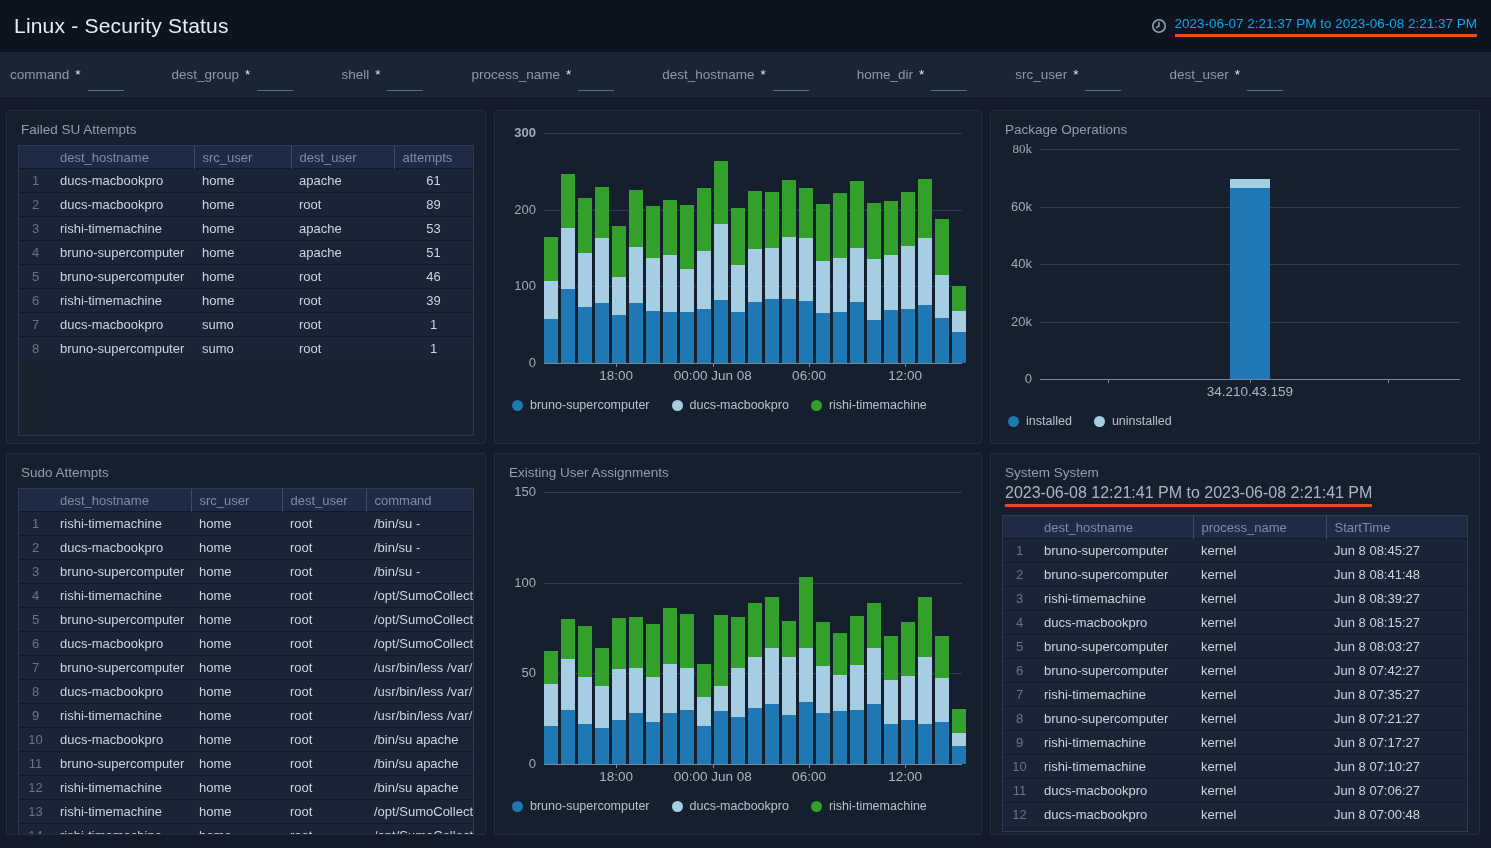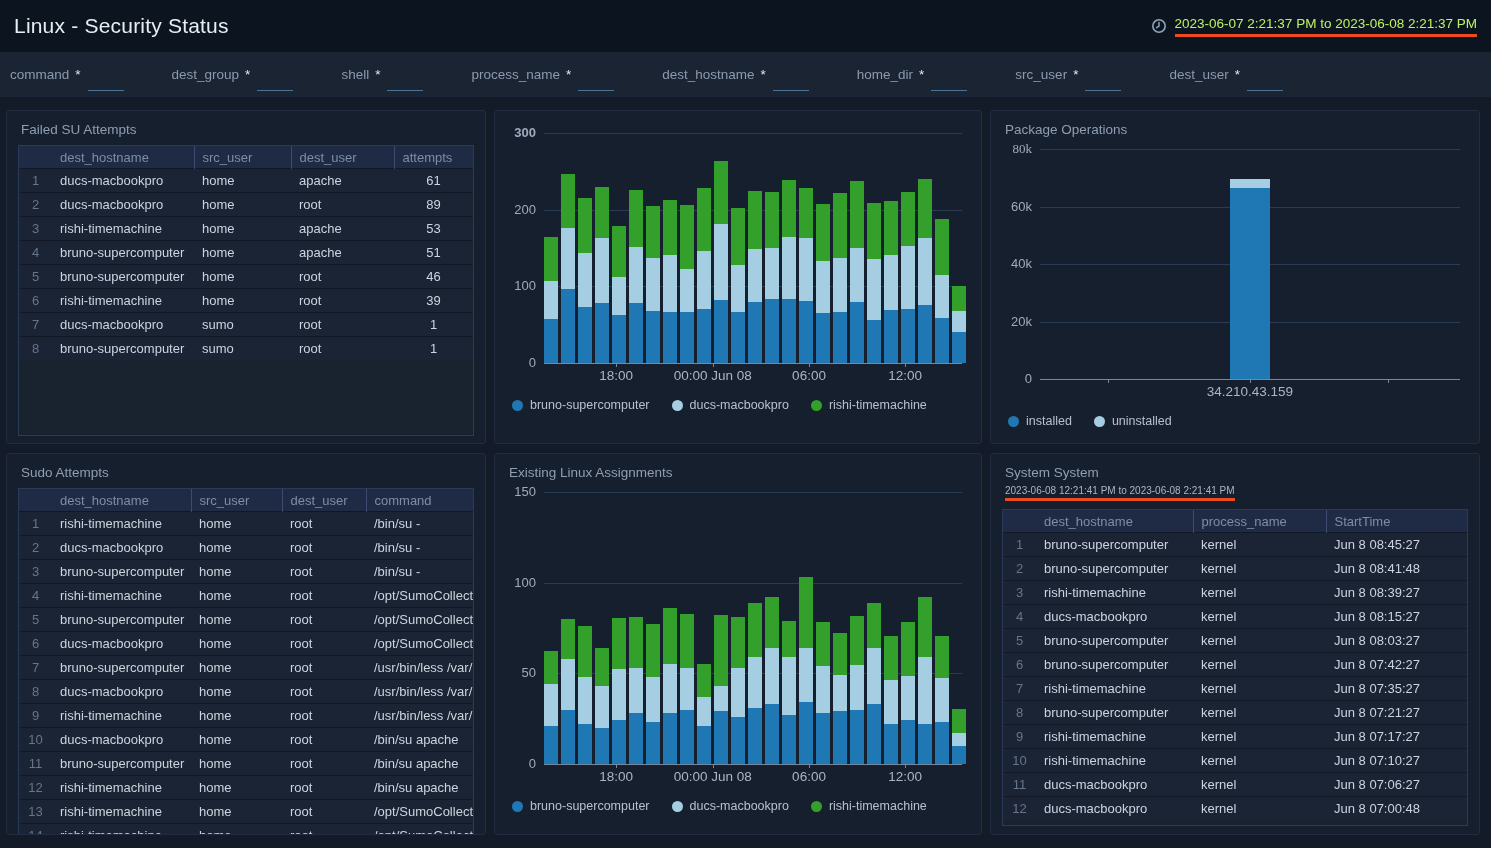--- a/index.html
+++ b/index.html
@@ -6,33 +6,33 @@
   body{
     width:1491px;height:848px;overflow:hidden;
     background:#131b29;
     font-family:"Liberation Sans", sans-serif;
     -webkit-font-smoothing:antialiased;
   }
   
   .header{height:52px;background:#0c1420;display:flex;align-items:center;justify-content:space-between;padding:0 14px;box-sizing:border-box;}
   .page-title{font-size:21px;color:#e8edf3;letter-spacing:.2px;}
   .time-range{display:flex;align-items:center;gap:8px;}
-  .time-text{font-size:13.5px;color:#bef264;border-bottom:3px solid #ed4b1d;padding-bottom:3px;cursor:pointer;}
+  .time-text{font-size:13.5px;color:#0ea5e9;border-bottom:3px solid #ed4b1d;padding-bottom:3px;cursor:pointer;}
   .clock-svg{display:block;}
   
   .filterbar{height:45px;background:#1a2433;display:flex;align-items:center;padding:0 10px;box-sizing:border-box;gap:48px;}
   .filter{display:flex;align-items:center;}
   .filter .flabel{font-size:13.5px;color:#8c9aae;}
   .filter .fstar{font-size:13.5px;color:#e2e9f1;margin-left:6px;}
   .filter .funder{width:36px;height:18px;border-bottom:1px solid #4d7396;margin-left:7px;margin-top:14px;}
   
   .grid{display:grid;grid-template-columns:480px 488px 490px;grid-template-rows:334px 382px;gap:9px 8px;padding:13px 7px 0 6px;}
   .panel{background:#161f2e;border:1px solid #212c40;border-radius:3px;padding:10px 11px;box-sizing:border-box;overflow:hidden;position:relative;}
   .panel-title{font-size:13.5px;color:#8f9eb1;margin:1px 0 0 3px;}
-  .panel-subtitle{font-size:10px;color:#a9b6c4;margin:4px 0 0 3px;display:inline-block;border-bottom:3px solid #ed4b1d;padding-bottom:2px;}
+  .panel-subtitle{font-size:16px;color:#a9b6c4;margin:4px 0 0 3px;display:inline-block;border-bottom:3px solid #ed4b1d;padding-bottom:2px;}
   
   .tablewrap{border:1px solid #2a3a58;background:#19222f;overflow:hidden;margin-top:8px;}
   .tbl{width:100%;border-collapse:collapse;table-layout:fixed;font-size:13px;}
   .tbl th{background:#1f2b44;color:#7e8da3;font-weight:normal;text-align:left;height:22px;padding:0 8px;overflow:hidden;white-space:nowrap;cursor:pointer;}
   .tbl th:nth-child(n+3){border-left:1px solid #3b4c6e;}
   .tbl td{height:23px;padding:0 8px;color:#ccd4de;border-top:1px solid #101826;background:#1a2434;white-space:nowrap;overflow:hidden;}
   .tbl td.idx{color:#66758b;text-align:center;padding:0 2px;}
   .tbl td.right{text-align:center;}
   .h-failed{height:289px;}
   .h-sudo{height:345px;}
@@ -520,21 +520,21 @@
               <td>home</td>
               <td>root</td>
               <td>/opt/SumoCollector/</td>
             </tr>
           </tbody>
         </table>
       </div>
   </div>
 
   <div class="panel">
-    <div class="panel-title">Existing Linux Assignments</div>
+    <div class="panel-title">Existing User Assignments</div>
     <div class="chart">
         <div class="plot" style="height: 272px;">
           <div class="gridline axisline" style="top: 272px; left: 38px;"></div>
           <span class="ytick" style="top: 264px; width: 30px;">0</span>
           <div class="gridline" style="top: 181.333px; left: 38px;"></div>
           <span class="ytick" style="top: 173.333px; width: 30px;">50</span>
           <div class="gridline" style="top: 90.6667px; left: 38px;"></div>
           <span class="ytick" style="top: 82.6667px; width: 30px;">100</span>
           <div class="gridline" style="top: 0px; left: 38px;"></div>
           <span class="ytick" style="top: -8px; width: 30px;">150</span>

